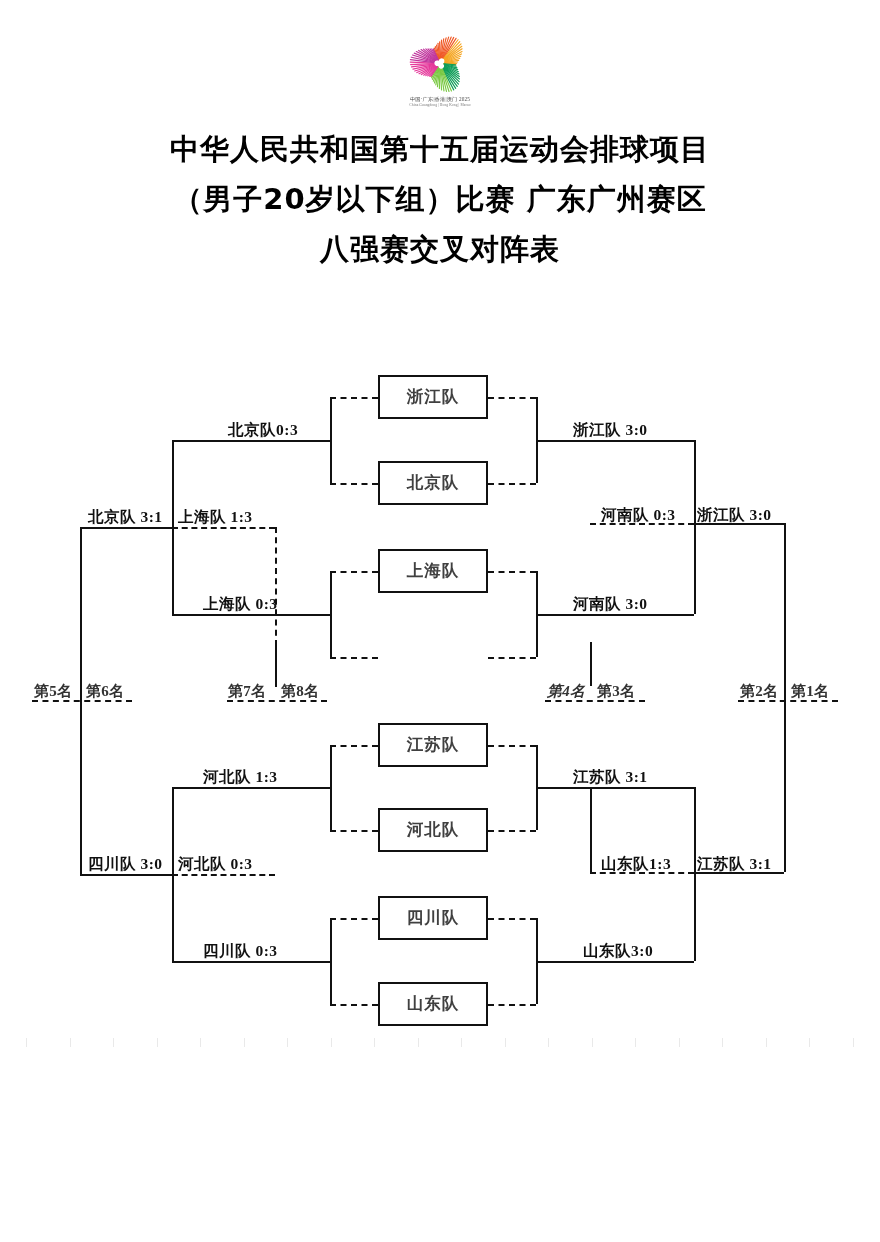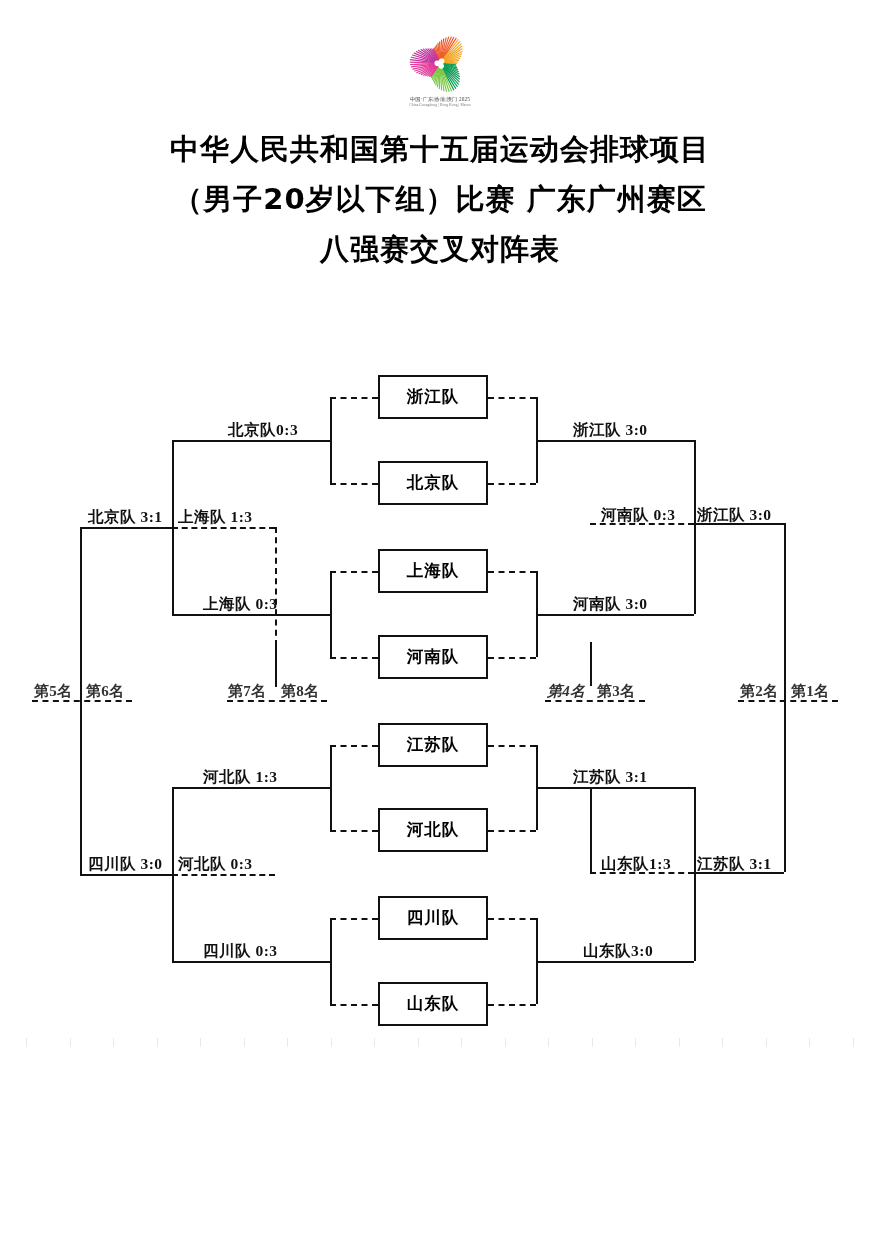--- a/index.html
+++ b/index.html
@@ -23,21 +23,21 @@
     font-family:"DejaVu Sans","Liberation Sans",sans-serif;
     font-weight:700;font-size:29px;letter-spacing:1px;color:#000;white-space:nowrap;}
   .t1{top:130px;}
   .t2{top:180px;}
   .t3{top:230px;}
 
   
   .box{position:absolute;border:2.4px solid #111;background:#fff;
     display:flex;align-items:center;justify-content:center;
     font-family:"DejaVu Sans","Liberation Sans",sans-serif;
-    font-weight:700;font-size:16.5px;letter-spacing:1px;color:#000000;box-sizing:border-box;}
+    font-weight:700;font-size:16.5px;letter-spacing:1px;color:#404040;box-sizing:border-box;}
 
   .hs{position:absolute;border-top:2.4px solid #111;height:0;}   
   .vs{position:absolute;border-left:2.4px solid #111;width:0;}   
   .hd{position:absolute;border-top:2.2px dashed #111;height:0;}  
   .vd{position:absolute;border-left:2.2px dashed #111;width:0;}  
 
   .lbl{position:absolute;white-space:nowrap;
     font-family:"Liberation Serif","DejaVu Serif",serif;
     font-size:15.5px;font-weight:600;color:#111;letter-spacing:.5px;}
   .rank{position:absolute;white-space:nowrap;
@@ -144,21 +144,20 @@
     <div class="logo-en">China Guangdong | Hong Kong | Macao</div>
   </div>
 
   <div class="title t1">中华人民共和国第十五届运动会排球项目</div>
   <div class="title t2">（男子20岁以下组）比赛 广东广州赛区</div>
   <div class="title t3">八强赛交叉对阵表</div>
 
   <div class="box" style="left:378px;top:375px;width:110px;height:44px;">浙江队</div>
   <div class="box" style="left:378px;top:461px;width:110px;height:44px;">北京队</div>
   <div class="box" style="left:378px;top:549px;width:110px;height:44px;">上海队</div>
-  <div class="box" style="left:378px;top:635px;width:110px;height:44px;">河南队</div>
   <div class="box" style="left:378px;top:723px;width:110px;height:44px;">江苏队</div>
   <div class="box" style="left:378px;top:808px;width:110px;height:44px;">河北队</div>
   <div class="box" style="left:378px;top:982px;width:110px;height:44px;">山东队</div>
   <div class="box" style="left:378px;top:896px;width:110px;height:44px;">四川队</div>
 
   <div class="hd" style="left:330px;top:397px;width:48px;"></div>
   <div class="hd" style="left:330px;top:483px;width:48px;"></div>
   <div class="hd" style="left:330px;top:571px;width:48px;"></div>
   <div class="hd" style="left:330px;top:657px;width:48px;"></div>
   <div class="hd" style="left:330px;top:745px;width:48px;"></div>

